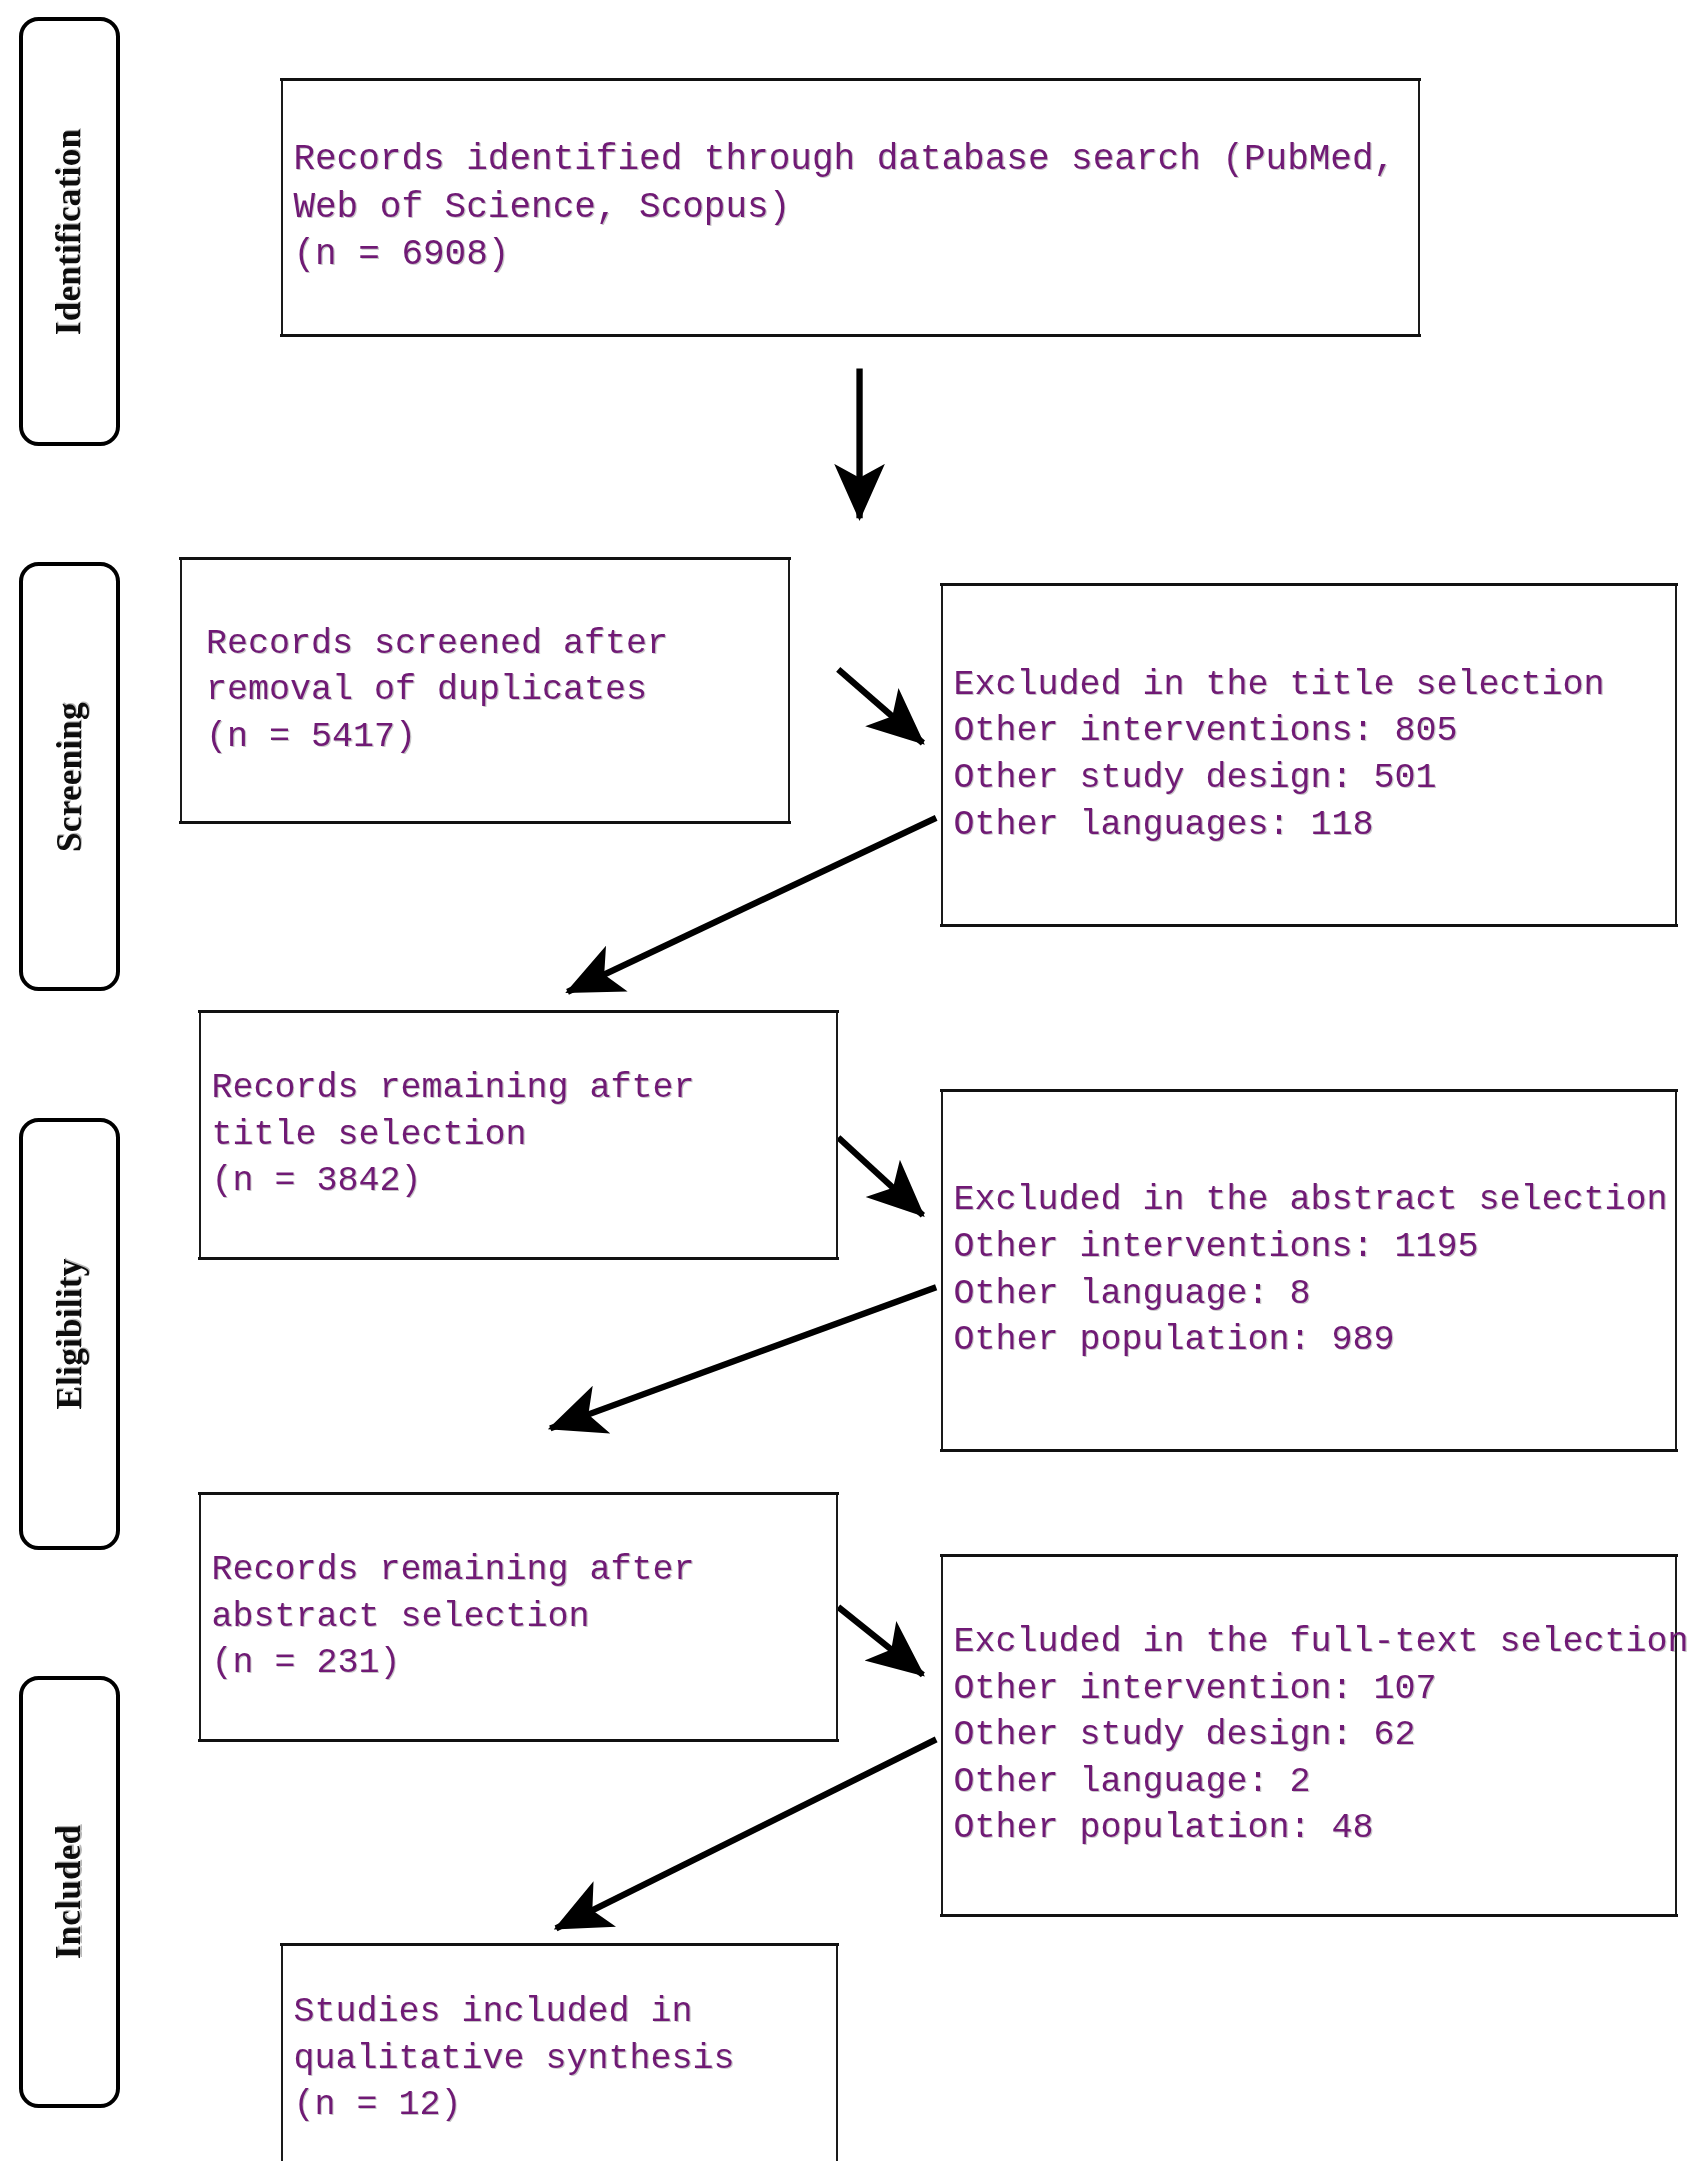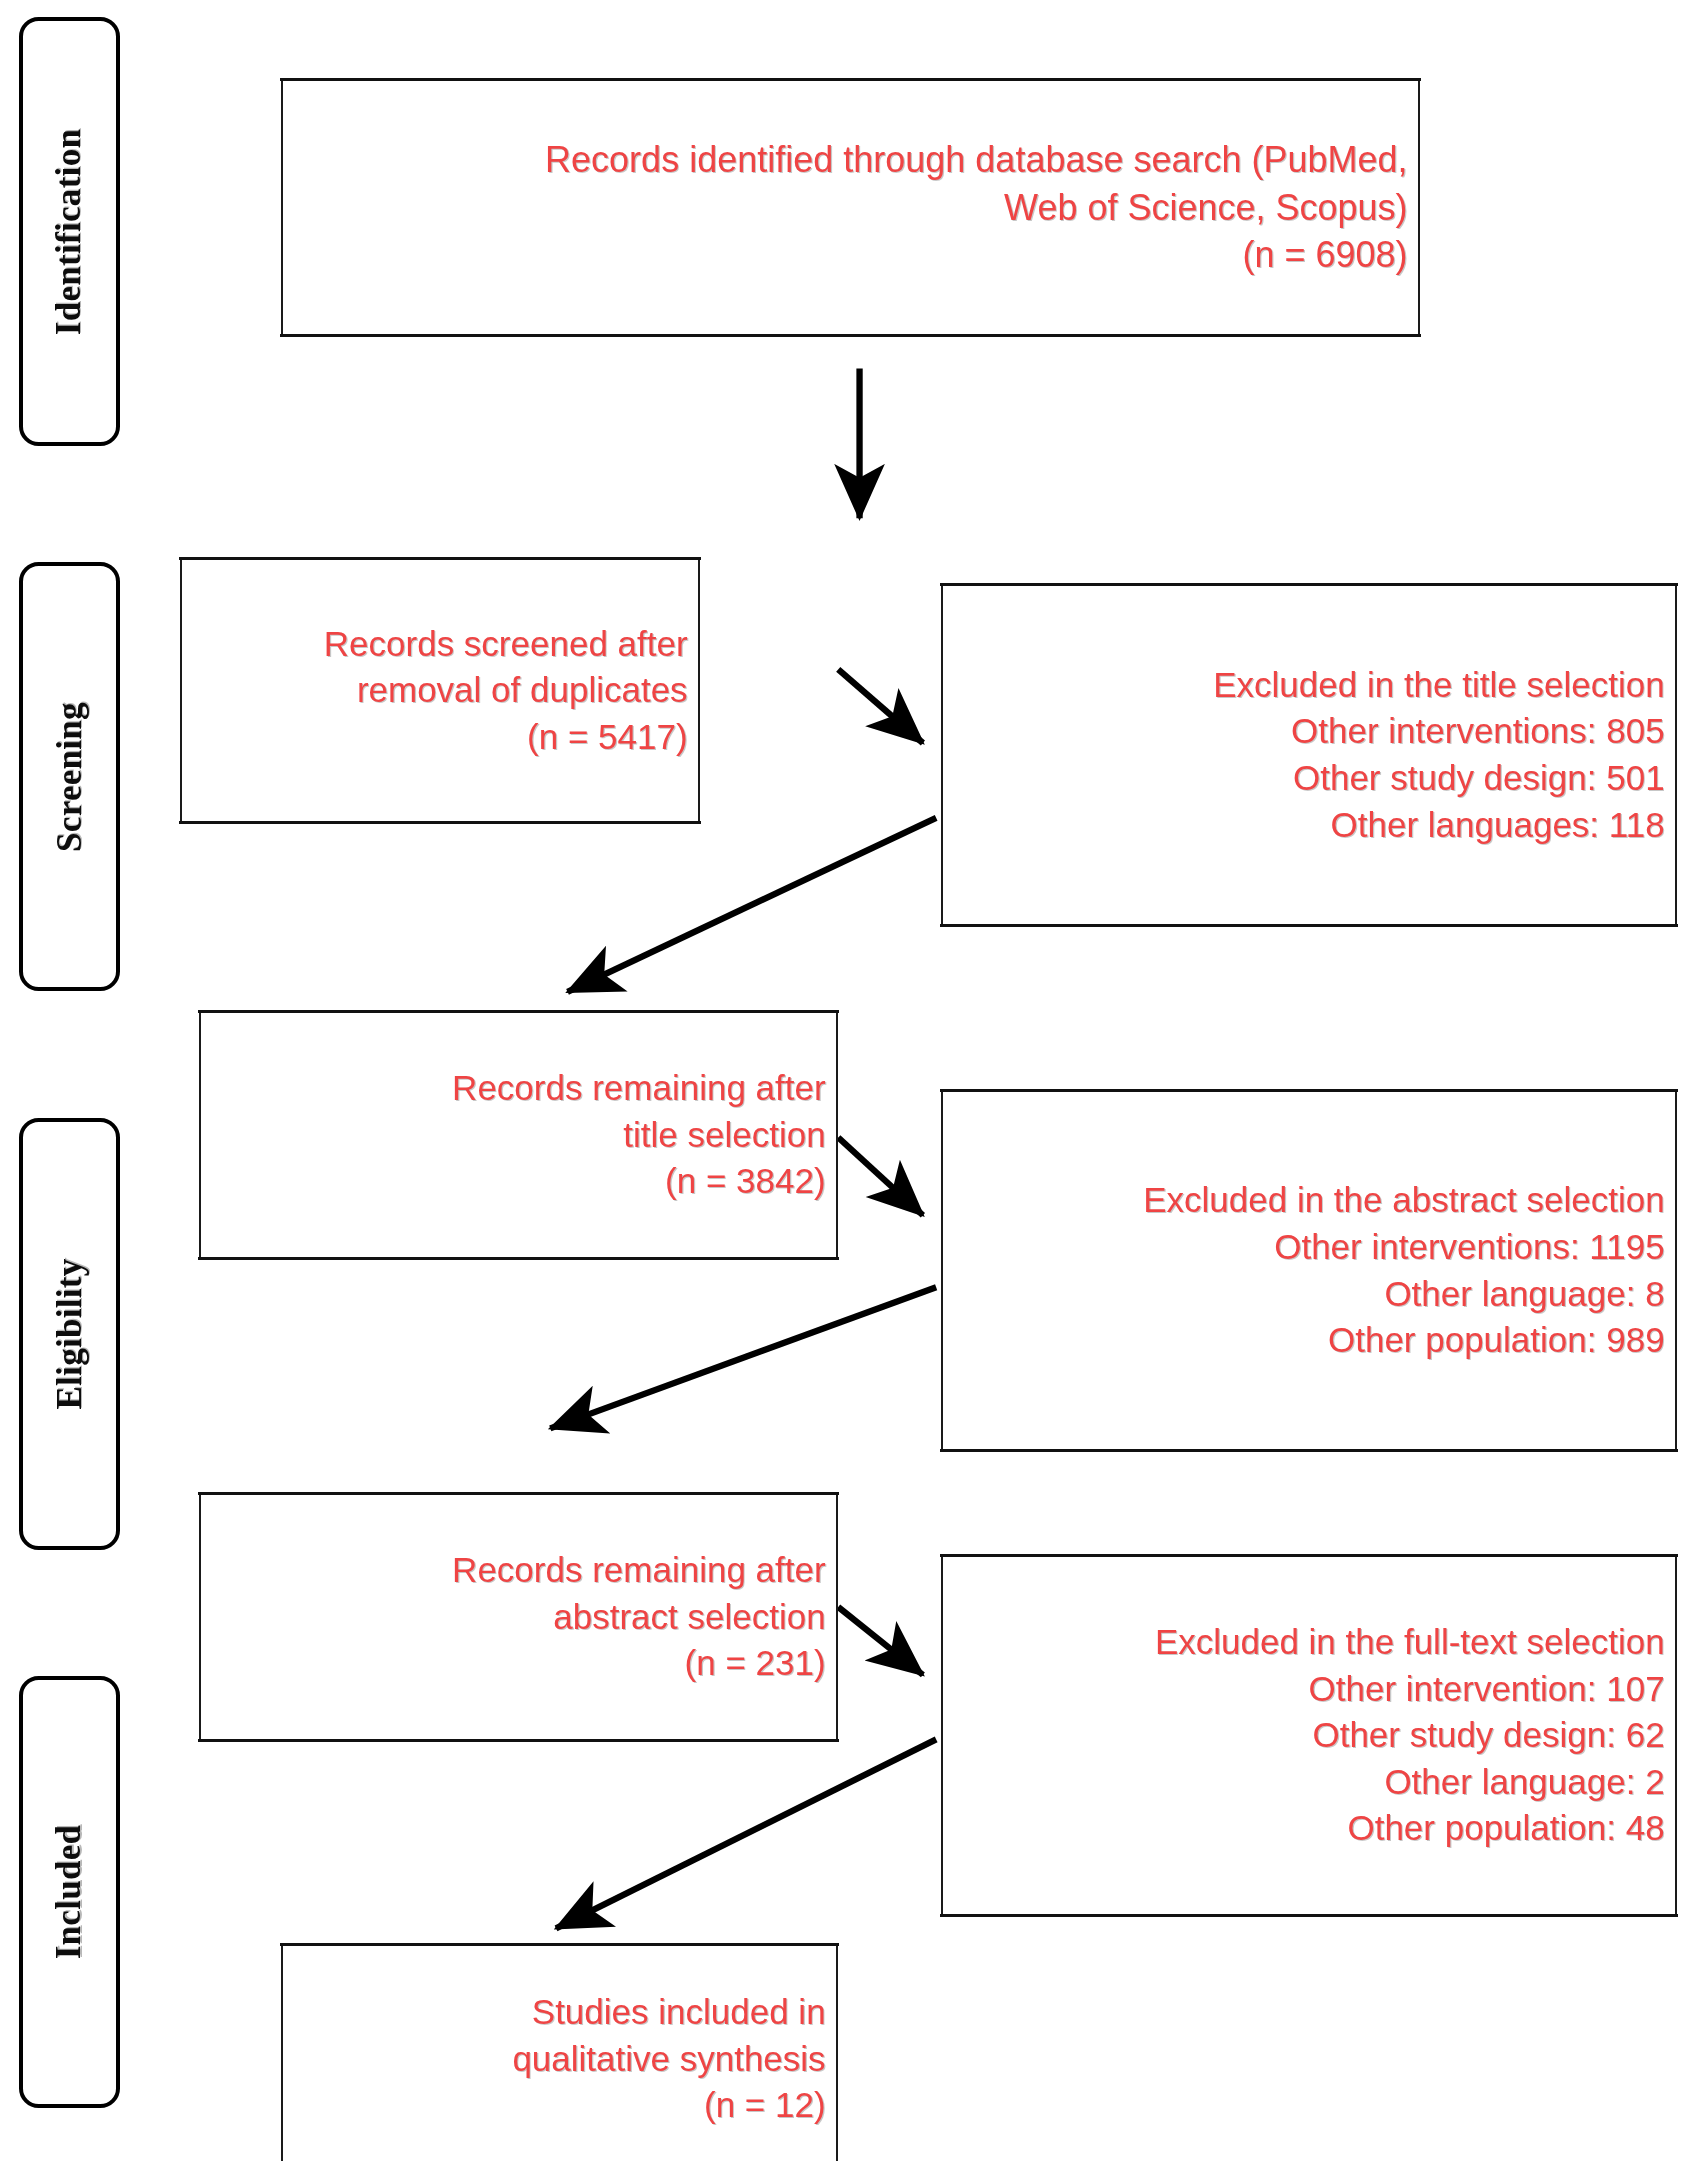--- a/index.html
+++ b/index.html
@@ -53,27 +53,27 @@
     box-sizing: border-box;
     display: flex;
     flex-direction: column;
     align-items: center;
     justify-content: center;
     padding: 5.8px 10.4px;
   }
   .node .line {
     display: block;
     width: 100%;
-    text-align: right;
+    text-align: left;
     font-size: 36px;
     line-height: 1.33;
-    color: #ef4444;
+    color: #701a75;
     text-shadow: 1.2px 1.2px 0 rgba(0,0,0,0.22);
     white-space: nowrap;
-    font-family: Liberation Sans, sans-serif;
+    font-family: Liberation Mono, monospace;
   }
   .node.small .line { font-size: 35px; }
   
   .node::before,
   .node::after {
     content: "";
     position: absolute;
     left: -2.9px;
     right: -2.9px;
     height: 2.9px;
@@ -124,21 +124,21 @@
   <div class="stage-rail" style="left:19px; top:1676px; width:101px; height:432px;">
     <span class="stage-label">Included</span>
   </div>
 
   <div class="node" style="left:281px; top:79px; width:1139px; height:257px;">
     <span class="line">Records identified through database search (PubMed,</span>
     <span class="line">Web of Science, Scopus)</span>
     <span class="line">(n = 6908)</span>
   </div>
 
-  <div class="node small" style="left:180px; top:558px; width:520px; height:265px;padding-left:24px;">
+  <div class="node small" style="left:180px; top:558px; width:610px; height:265px;padding-left:24px;">
     <span class="line">Records screened after</span>
     <span class="line">removal of duplicates</span>
     <span class="line">(n = 5417)</span>
   </div>
 
   <div class="node small" style="left:199px; top:1011px; width:639px; height:248px;">
     <span class="line">Records remaining after</span>
     <span class="line">title selection</span>
     <span class="line">(n = 3842)</span>
   </div>

